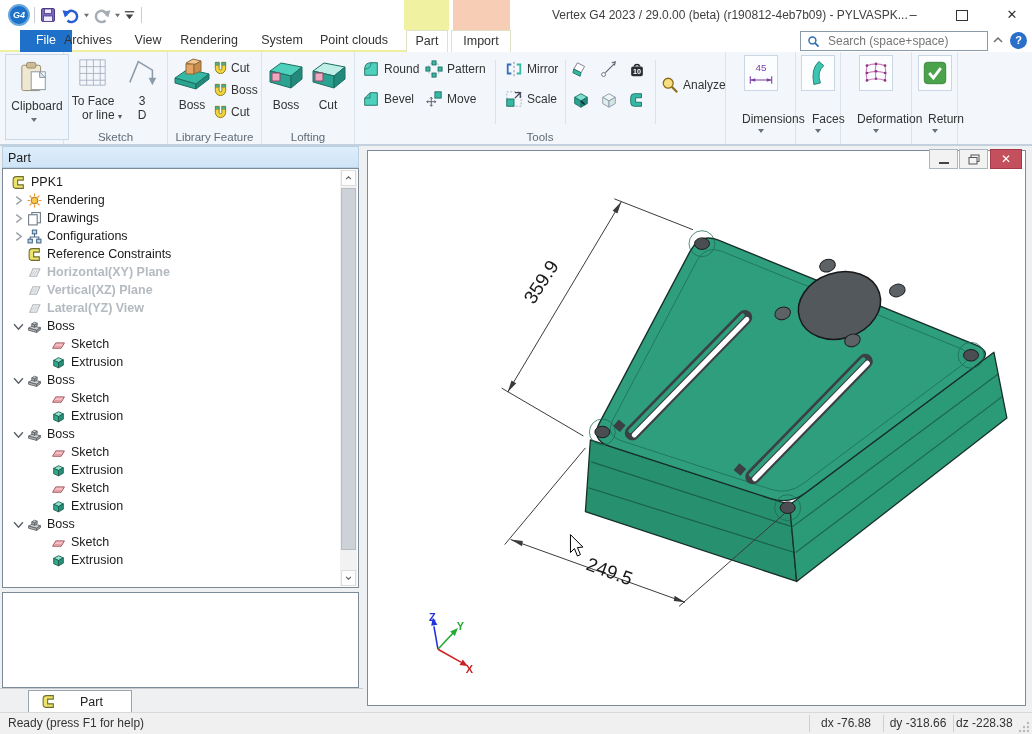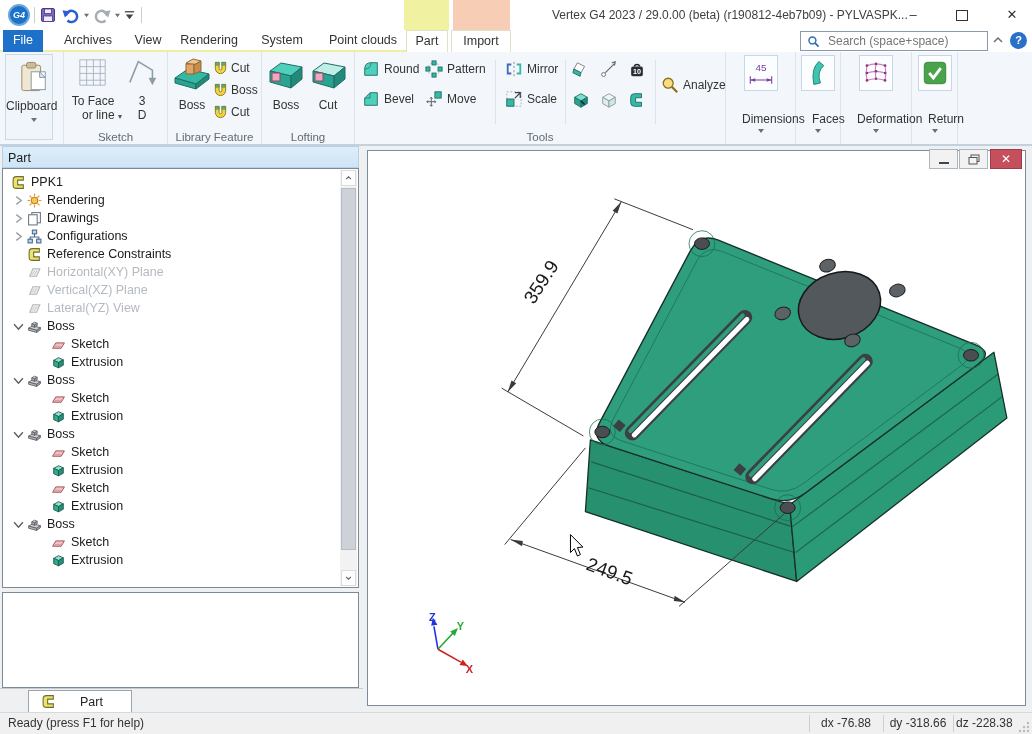--- a/index.html
+++ b/index.html
@@ -41,21 +41,21 @@
   #help-btn{left:1010px;top:2px;width:17px;height:17px;border-radius:50%;background:#2a70c8;color:#fff;
             font-weight:bold;font-size:11px;text-align:center;line-height:17px;}
 
   
   #ribbon{left:0;top:52px;width:1032px;height:92px;background:#f3f7fb;border-bottom:2px solid #c3d1df;}
   .group{position:absolute;top:0;height:92px;border-right:1px solid #dbe3ec;box-sizing:border-box;}
   .glabel{position:absolute;bottom:1px;left:0;width:100%;text-align:center;font-size:11.5px;color:#5f6a75;}
   .caret7{width:8px;height:6px;}
   .blbl{font-size:12px;color:#333;}
   #g-clip{left:2px;width:62px;}
-  #clip-btn{left:3px;top:2px;width:48px;height:86px;border:1px solid #c9d9e8;background:#eff5fb;box-sizing:border-box;}
+  #clip-btn{left:3px;top:2px;width:64px;height:86px;border:1px solid #c9d9e8;background:#eff5fb;box-sizing:border-box;}
   #clip-icon{left:13px;top:5px;width:30px;height:33px;}
   #clip-lbl{left:0;top:44px;width:100%;text-align:center;}
   #clip-caret{left:24px;top:62px;}
   #g-sketch{left:64px;width:104px;}
   #toface-icon{left:14px;top:6px;width:29px;height:29px;}
   #toface-l1{left:0;top:42px;width:58px;text-align:center;}
   #toface-l2{left:0;top:56px;width:58px;text-align:right;}
   #sk3d-icon{left:62px;top:4px;width:34px;height:32px;}
   #sk3d-l1{left:60px;top:42px;width:36px;text-align:center;}
   #sk3d-l2{left:60px;top:56px;width:36px;text-align:center;}
@@ -82,21 +82,21 @@
   .biglbl{position:absolute;top:60px;left:16px;width:100%;text-align:left;font-size:12px;color:#333;}
   .bigcaret{position:absolute;top:76px;}
 
   
   #sidebar{left:0;top:146px;width:363px;height:566px;background:#eef0f2;}
   #side-header{left:2px;top:0;width:357px;height:22px;background:linear-gradient(#ddeefb,#cfe4f6);
                line-height:22px;padding-left:5px;box-sizing:border-box;font-size:12.5px;color:#1a1a1a;border:1px solid #b9cfe2;}
   #tree-box{left:2px;top:22px;width:357px;height:420px;background:#fff;border:1px solid #7a8a99;box-sizing:border-box;overflow:hidden;}
   #tree-rows{position:absolute;left:0;top:4px;right:18px;}
   .row{height:18px;display:flex;align-items:center;font-size:12.5px;color:#1a1a1a;cursor:default;}
-  .row.gray{color:#b4bac0;}
+  .row.gray{color:#b4bac0;font-weight:bold;}
   .row .chev{width:11px;height:11px;margin-left:10px;margin-right:3px;flex:none;}
   .row .slot{width:24px;flex:none;}
   .row .ticon{width:15px;height:15px;margin-right:5px;flex:none;}
   #vscroll{position:absolute;right:1px;top:1px;bottom:1px;width:17px;background:#f2f2f2;}
   .sbtn{position:absolute;left:1px;width:15px;height:16px;background:#fdfdfd;border:1px solid #dcdcdc;box-sizing:border-box;padding:3px 2px;}
   #sb-up{top:0;} #sb-dn{bottom:0;}
   #sb-thumb{position:absolute;left:1px;top:18px;width:15px;height:362px;background:#cdd2d8;border:1px solid #b7bcc2;box-sizing:border-box;}
   #tree-box2{left:2px;top:446px;width:357px;height:96px;background:#fff;border:1px solid #7a8a99;box-sizing:border-box;}
   #side-tabs{left:0;top:542px;width:363px;height:24px;background:#eef0f2;border-top:1px solid #c8ccd0;box-sizing:border-box;}
   #side-tab-part{position:absolute;left:28px;top:1px;width:104px;height:22px;background:#fff;border:1px solid #9aa5ad;border-bottom:none;
@@ -169,26 +169,26 @@
   <div class="abs qsep" style="left:141px"></div>
   <div class="abs nw" id="title-text">Vertex G4 2023 / 29.0.00 (beta) (r190812-4eb7b09) - PYLVASPK...</div>
   <div class="abs winbtn" id="btn-min">–</div>
   <div class="abs winbtn" id="btn-max"><span style="display:inline-block;width:10px;height:9px;border:1px solid #333;margin-top:5px;"></span></div>
   <div class="abs winbtn" id="btn-close">✕</div>
 </div>
 
 <div class="abs" id="tabrow">
   <div class="abs" id="tab-underline"></div>
   <div id="tabs-host">
-      <div class="tab file" style="left: 3px; width: 40px;"><span>File</span></div>
+      <div class="tab file" style="left: 20px; width: 52px;"><span>File</span></div>
       <div class="tab" style="left: 62px; width: 52px;"><span>Archives</span></div>
       <div class="tab" style="left: 128px; width: 40px;"><span>View</span></div>
       <div class="tab" style="left: 180px; width: 58px;"><span>Rendering</span></div>
       <div class="tab" style="left: 258px; width: 48px;"><span>System</span></div>
-      <div class="tab" style="left: 318px; width: 72px; margin-left: 9px;"><span>Point clouds</span></div>
+      <div class="tab" style="left: 318px; width: 72px;"><span>Point clouds</span></div>
       <div class="tab boxed" style="left: 406px; width: 42px;"><span>Part</span></div>
       <div class="tab boxed" style="left: 451px; width: 60px;"><span>Import</span></div>
     </div>
   <div class="abs" id="search-wrap">
     <span class="ic" id="search-icon">
         <svg viewBox="0 0 18 18">
           <circle cx="7.5" cy="7.5" r="4.8" fill="none" stroke="#2b6cb8" stroke-width="2"></circle>
           <path d="M11 11 L16 16" stroke="#2b6cb8" stroke-width="2.4"></path>
         </svg>
       </span>

